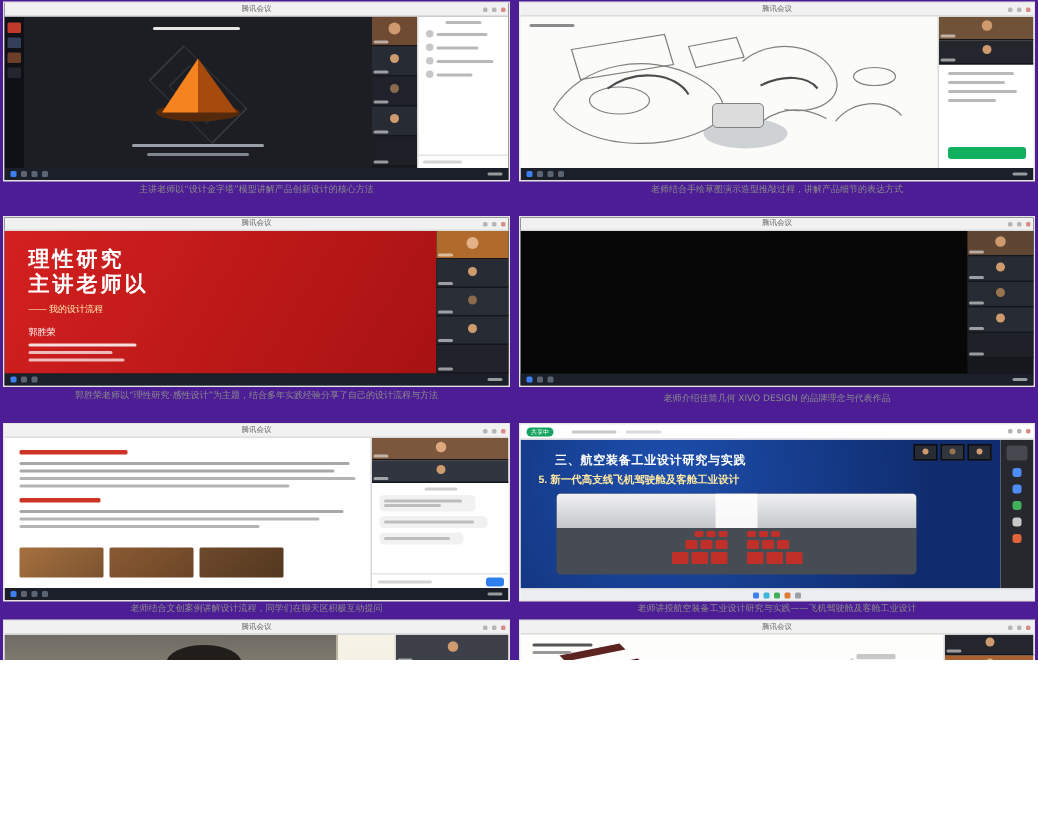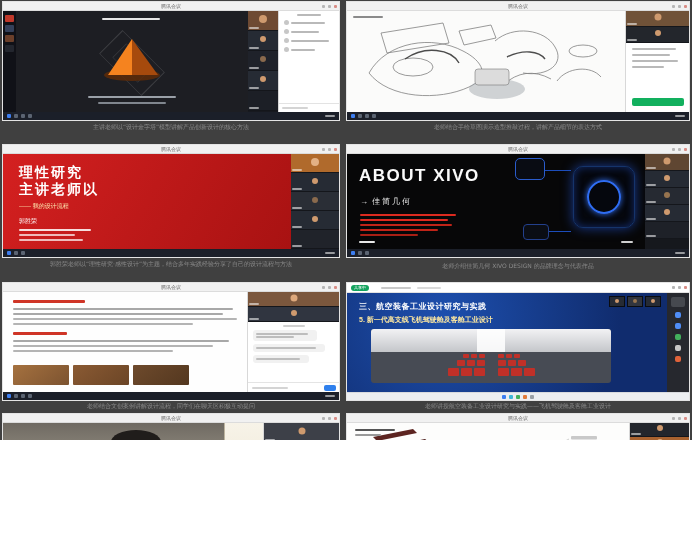--- a/index.html
+++ b/index.html
@@ -1,17 +1,17 @@
 <!DOCTYPE html>
 <html><head>
 <meta charset="utf-8">
 <style>
 *{margin:0;padding:0;box-sizing:border-box}
 body{font-family:"Liberation Sans","DejaVu Sans",sans-serif;background:#fff}
-.sheet{position:relative;width:692px;height:440px;background:#404040;overflow:hidden}
+.sheet{position:relative;width:692px;height:440px;background:#4c1d95;overflow:hidden}
 .abs{position:absolute}
 .cell{position:absolute;overflow:hidden;background:#101218;box-shadow:0 0 0 1px #e4e4e4}
 .titlebar{position:absolute;left:0;top:0;right:0;height:9px;background:#f1f1f1;border-bottom:1px solid #dcdcdc;display:flex;align-items:center;justify-content:center;z-index:6}
 .titlebar .t{font-size:5px;color:#666;line-height:1}
 .winbtns{position:absolute;right:2px;top:3px;display:flex;gap:3px}
 .wb{width:3px;height:3px;border-radius:1px;background:#b5b5b5}
 .wb.close{background:#d98c85}
 .taskbar{position:absolute;left:0;right:0;bottom:0;height:8px;background:#1b1f29;display:flex;align-items:center;gap:3px;padding:0 4px;z-index:6}
 .taskbar.light{background:#eceef1;border-top:1px solid #d8dade;justify-content:center}
 .dot{width:4px;height:4px;border-radius:1px;flex:0 0 auto;background:#5b6472}
@@ -224,42 +224,20 @@
 
   <div class="cell" style="left:347px;top:145px;width:342px;height:112px;background:#070708">
     <div class="titlebar">
       <span class="t">腾讯会议</span>
       <span class="winbtns">
           <span class="wb"></span>
           <span class="wb"></span>
           <span class="wb close"></span>
         </span>
     </div>
-    <div class="abs" style="left:0;top:9px;bottom:8px;right:44px;background:#070708">
-      <div style="position:absolute;left:12px;top:12px;font-size:17px;font-weight:800;color:#fafafa;letter-spacing:1.5px">ABOUT XIVO</div>
-      <div class="abs" style="left:13px;top:42px;display:flex;gap:4px;align-items:center">
-        <span style="font-size:8px;color:#e8e8e8">→</span>
-        <span style="font-size:8px;color:#e8e8e8;letter-spacing:2px">佳简几何</span>
-      </div>
-      <div class="sk" style="position:absolute;left:13px;top:60px;width:96px;background:#dc2a1f"></div>
-      <div class="sk" style="position:absolute;left:13px;top:65px;width:88px;background:#dc2a1f"></div>
-      <div class="sk" style="position:absolute;left:13px;top:70px;width:92px;background:#c02418"></div>
-      <div class="sk" style="position:absolute;left:13px;top:75px;width:78px;background:#c02418"></div>
-      <div class="sk" style="position:absolute;left:13px;top:80px;width:58px;background:#a81f15"></div>
-      <div class="abs" style="right:10px;top:4px;width:120px;height:84px">
-        <div class="abs" style="right:0;top:8px;width:62px;height:62px;border-radius:10px;background:#05070d;border:1px solid #15346b;box-shadow:0 0 12px rgba(40,100,255,.55), inset 0 0 8px rgba(40,100,255,.4)"></div>
-        <div class="abs" style="right:14px;top:22px;width:34px;height:34px;border-radius:50%;border:2px solid #2f6df2;box-shadow:0 0 6px #2f6df2"></div>
-        <div class="abs" style="left:0;top:0;width:30px;height:22px;border-radius:5px;background:#090c13;border:1px solid #2a5ccc"></div>
-        <div class="abs" style="left:8px;bottom:2px;width:26px;height:16px;border-radius:4px;background:#0a0d14;border:1px solid #23408c"></div>
-        <div class="abs" style="left:30px;top:12px;width:26px;height:1px;background:#1c4dbb"></div>
-        <div class="abs" style="left:34px;bottom:10px;width:22px;height:1px;background:#1c4dbb"></div>
-      </div>
-      <div class="sk" style="position:absolute;left:12px;bottom:6px;width:16px;background:#e8e8e8"></div>
-      <div class="sk" style="position:absolute;right:12px;bottom:6px;width:12px;background:#cfcfcf"></div>
-    </div>
     <div class="abs" style="right:0;top:9px;bottom:8px;width:44px;background:#16181d">
       <div class="tile" style="height:17px;background:#5f4632">
           <span class="face" style="width:7px;height:7px"></span>
           <span class="nm"></span>
         </div>
       <div class="tile" style="height:17px">
           <span class="face"></span>
           <span class="nm"></span>
         </div>
       <div class="tile" style="height:17px;background:#262a32">
@@ -349,21 +327,21 @@
       <span style="position:absolute;left:4px;top:2px;height:6px;line-height:6px;padding:0 3px;background:#13a35e;border-radius:3px;color:#fff;font-size:4px">共享中</span>
       <span class="sk" style="position:absolute;left:34px;top:4px;width:30px;background:#c9c9c9"></span>
       <span class="sk" style="position:absolute;left:70px;top:4px;width:24px;background:#dadada"></span>
       <span class="winbtns">
           <span class="wb"></span>
           <span class="wb"></span>
           <span class="wb close"></span>
         </span>
     </div>
     <div class="abs" style="left:0;top:10px;bottom:8px;right:22px;background:radial-gradient(circle at 30% 25%,#1d4fae,#102c6e 75%)">
-      <div style="position:absolute;left:12px;top:8px;font-size:8px;font-weight:bold;color:#ffffff;letter-spacing:.5px">三、航空装备工业设计研究与实践</div>
+      <div style="position:absolute;left:23px;top:8px;font-size:8px;font-weight:bold;color:#ffffff;letter-spacing:.5px">三、航空装备工业设计研究与实践</div>
       <div style="position:absolute;left:12px;top:22px;font-size:7px;font-weight:bold;color:#ffe9a0">5. 新一代高支线飞机驾驶舱及客舱工业设计</div>
       <div class="abs" style="left:24px;top:36px;width:240px;height:54px;border-radius:3px;overflow:hidden;background:#474b54">
         <div style="height:42%;background:linear-gradient(180deg,#f2f2f4,#c4c6ca);position:relative">
           <div class="abs" style="left:44%;top:0;width:12%;height:100%;background:#ffffff;opacity:.85"></div>
         </div>
         <div class="seatrow far">
             <span class="seat"></span>
             <span class="seat"></span>
             <span class="seat"></span>
             <span class="seat aisle"></span>

